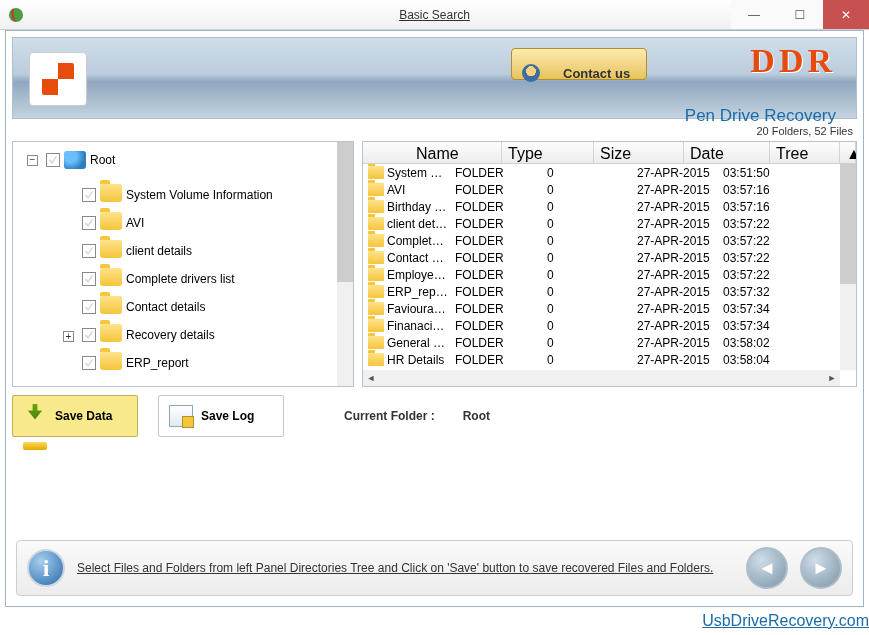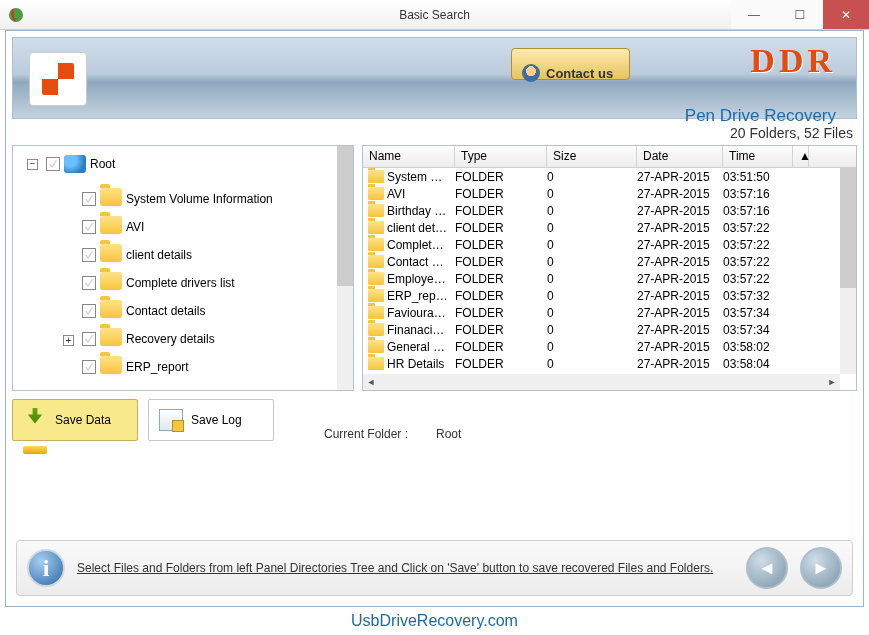--- a/index.html
+++ b/index.html
@@ -1,87 +1,87 @@
 <!DOCTYPE html>
 <html><head>
 <meta charset="utf-8">
 <style>
 * { box-sizing: border-box; margin: 0; padding: 0; font-family: "Segoe UI", Tahoma, sans-serif; }
 body { background: #fff; width: 869px; height: 635px; overflow: hidden; position: relative; }
 
 .titlebar { height: 30px; background: linear-gradient(#fff, #f0f0f0); display: flex; align-items: center; justify-content: center; position: relative; border-bottom: 1px solid #d0d0d0; }
 .titlebar .app-icon { position: absolute; left: 8px; width: 16px; height: 16px; }
-.titlebar .title { font-size: 12px; color: #333; }
+.titlebar .title { font-size: 12px; color: #333; text-decoration: underline; }
 .titlebar .winbtns { position: absolute; right: 0; display: flex; height: 100%; }
 .titlebar .winbtn { width: 46px; height: 100%; display: flex; align-items: center; justify-content: center; font-size: 12px; }
 .titlebar .winbtn.min, .titlebar .winbtn.max { background: #fafafa; color: #555; }
 .titlebar .winbtn.close { background: #c75050; color: #fff; }
 
 .window-body { border: 1px solid #9db5cc; margin: 0 5px 5px 5px; height: 577px; background: #fff; padding: 6px; position: relative; }
 
 .banner { height: 82px; background: linear-gradient(#d0deea 0%, #bbccdd 45%, #8fa8bf 55%, #c4d3e0 100%); border: 1px solid #aebecb; position: relative; }
 .banner .logo-box { position: absolute; left: 16px; top: 14px; width: 58px; height: 54px; background: #fff; border: 1px solid #ccc; border-radius: 4px; display: flex; align-items: center; justify-content: center; }
 .banner .logo-mark { width: 32px; height: 32px; background: repeating-conic-gradient(#e74c0c 0 25%, #fff 0 50%); border-radius: 2px; }
-.banner .contact-btn { position: absolute; left: 498px; top: 10px; height: 32px; padding: 18px 16px 0 10px; background: linear-gradient(#fdebb0, #e6c45d); border: 1px solid #b38f2a; border-radius: 4px; display: flex; align-items: center; gap: 6px; font-size: 13px; color: #333; font-weight: bold; }
+.banner .contact-btn { position: absolute; left: 498px; top: 10px; height: 32px; padding: 18px 16px 0 10px; background: linear-gradient(#fdebb0, #e6c45d); border: 1px solid #b38f2a; border-radius: 4px; display: flex; align-items: center; gap: 23px; font-size: 13px; color: #333; font-weight: bold; }
 .banner .contact-btn .cicon { width: 18px; height: 18px; background: radial-gradient(circle at 50% 40%, #fbd180 35%, transparent 36%), #3a6ea5; border-radius: 50%; }
 .banner .ddr { position: absolute; right: 20px; top: 4px; font-family: Georgia, serif; font-size: 34px; font-weight: bold; letter-spacing: 4px; color: #e64a0c; text-shadow: 1px 1px 0 #fff; }
 .banner .subtitle { position: absolute; right: 20px; top: 68px; font-size: 17px; color: #1a6ba8; }
 
-.stats { text-align: right; font-size: 14px; color: #333; padding: 6px 4px 4px 4px; }
+.stats { text-align: right; font-size: 11px; color: #333; padding: 6px 4px 4px 4px; }
 
 .main-panels { display: flex; gap: 8px; height: 246px; }
 .tree-panel { width: 342px; border: 1px solid #b5c3d0; background: #fff; position: relative; overflow: hidden; }
 .tree-scroll { position: absolute; right: 0; top: 0; width: 16px; height: 100%; background: #f0f0f0; display: flex; flex-direction: column; }
 .tree-scroll .thumb { width: 100%; height: 140px; background: #cdcdcd; margin-top: 0; }
 .tree { padding: 4px 18px 4px 4px; }
 .tree-row { display: flex; align-items: center; height: 28px; gap: 4px; font-size: 12px; }
 .tree-row .toggle { width: 11px; height: 11px; border: 1px solid #8a8a8a; display: flex; align-items: center; justify-content: center; font-size: 10px; line-height: 0; color: #333; margin-right: 4px; }
 .tree-row .blank-toggle { width: 11px; margin-right: 4px; }
 .tree-row .cbox { width: 14px; height: 14px; border: 1px solid #888; background: #fff; position: relative; }
 .tree-row .cbox.checked::after { content: ""; position: absolute; inset: 2px; background: #888; clip-path: polygon(15% 45%, 0 60%, 40% 100%, 100% 10%, 85% 0, 38% 72%); opacity: .35; }
 .tree-row .folder-ic { width: 22px; height: 18px; background: linear-gradient(#ffe28a, #f5c53a); border-radius: 2px 2px 3px 3px; position: relative; }
 .tree-row .folder-ic::before { content: ""; position: absolute; left: 0; top: -4px; width: 10px; height: 4px; background: #f5c53a; border-radius: 2px 2px 0 0; }
 .tree-row .root-ic { width: 22px; height: 18px; background: radial-gradient(circle at 30% 30%, #6abfff 30%, #2a7fbf 70%); border-radius: 3px; }
 .tree-row.depth1 { padding-left: 10px; }
 .tree-row.depth2 { padding-left: 46px; align-items: flex-end; }
 .tree-row .label { white-space: nowrap; }
 
 .list-panel { flex: 1; border: 1px solid #b5c3d0; background: #fff; display: flex; flex-direction: column; position: relative; overflow: hidden; }
-.list-head { display: flex; height: 22px; background: linear-gradient(#fdfdfd, #ececec); border-bottom: 1px solid #d0d0d0; font-size: 12px; }
+.list-head { display: flex; height: 22px; background: linear-gradient(#fdfdfd, #ececec); border-bottom: 1px solid #d0d0d0; font-size: 16px; justify-content: flex-end; }
 .list-head div { border-right: 1px solid #d4d4d4; padding: 3px 6px; }
 .col-name { width: 92px; } .col-type { width: 92px; } .col-size { width: 90px; } .col-date { width: 86px; } .col-time { width: 70px; }
 .list-body { flex: 1; overflow: hidden; position: relative; }
 .list-row { display: flex; height: 17px; font-size: 12px; align-items: center; }
 .list-row .folder-mini { width: 16px; height: 13px; background: linear-gradient(#ffe28a, #f5c53a); border-radius: 1px; margin: 0 3px 0 5px; position: relative; flex-shrink: 0; }
 .list-row .folder-mini::before { content: ""; position: absolute; left: 0; top: -3px; width: 7px; height: 3px; background: #f5c53a; border-radius: 1px 1px 0 0; }
 .list-row .cname { width: 68px; white-space: nowrap; overflow: hidden; text-overflow: ellipsis; }
 .list-row div { padding-right: 6px; }
 .list-vscroll { position: absolute; right: 0; top: 22px; bottom: 16px; width: 16px; background: #f0f0f0; }
 .list-vscroll .thumb { width: 100%; height: 120px; background: #cdcdcd; }
 .list-hscroll { position: absolute; left: 0; right: 16px; bottom: 0; height: 16px; background: #f0f0f0; display: flex; align-items: center; }
 .list-hscroll .arrow { width: 16px; height: 16px; display: flex; align-items: center; justify-content: center; font-size: 9px; color: #555; }
 .list-hscroll .track { flex: 1; }
 
-.action-row { display: flex; align-items: flex-end; gap: 10px; margin-top: 8px; }
+.action-row { display: flex; align-items: center; gap: 20px; margin-top: 8px; font-weight: bold; }
 .act-btn { height: 42px; width: 126px; border: 1px solid #c4b05a; display: flex; align-items: center; gap: 8px; padding: 0 10px; font-size: 12px; border-radius: 2px; }
 .act-btn.save { background: #f8e98b; }
 .act-btn.log { background: #fff; border-color: #c7c7c7; }
 .act-btn .aicon { width: 24px; height: 22px; }
 .act-btn.save .aicon { background: linear-gradient(#6aa50c, #3d7a06); clip-path: polygon(50% 70%, 20% 30%, 40% 30%, 40% 0, 60% 0, 60% 30%, 80% 30%); position: relative; }
 .act-btn.save .disk { width: 24px; height: 8px; background: linear-gradient(#ffd95c, #e6a800); position: relative; top: 16px; border-radius: 2px; }
 .act-btn.log .aicon { background: linear-gradient(#fff, #dfe8f0); border: 1px solid #8aa8c0; position: relative; }
 .act-btn.log .aicon::after { content: ""; position: absolute; right: -2px; bottom: -2px; width: 10px; height: 10px; background: #f5c53a; border: 1px solid #b38f2a; }
 .current-folder { margin-left: 40px; font-size: 12px; color: #333; display: flex; gap: 28px; }
 
 .hint-bar { position: absolute; left: 10px; right: 10px; bottom: 10px; height: 56px; border: 1px solid #cfcfcf; border-radius: 4px; background: linear-gradient(#fafafa, #ececec); display: flex; align-items: center; padding: 0 10px; gap: 12px; }
 .hint-bar .info-ic { width: 38px; height: 38px; border-radius: 50%; background: radial-gradient(circle at 35% 30%, #a6cef0, #2a6aa8); display: flex; align-items: center; justify-content: center; color: #fff; font-size: 24px; font-weight: bold; font-family: Georgia, serif; border: 2px solid #cfd8e0; }
 .hint-bar .hint-text { flex: 1; font-size: 12px; color: #333; text-decoration: underline; }
 .hint-bar .nav-btn { width: 42px; height: 42px; border-radius: 50%; background: radial-gradient(circle at 35% 30%, #d0dde8, #7a95a8); border: 2px solid #aebecb; display: flex; align-items: center; justify-content: center; color: #fff; font-size: 18px; }
 
-.footer-link { text-align: center; font-size: 16px; color: #1a6ba8; margin-top: 2px; }
+.footer-link { text-align: right; font-size: 16px; color: #1a6ba8; text-decoration: underline; margin-top: 2px; }
 </style>
 </head>
 <body>
 
 <div class="titlebar">
   <svg class="app-icon" viewBox="0 0 16 16">
       <circle cx="8" cy="8" r="7" fill="#4b9d3f"></circle>
       <path d="M5 2 Q3 8 7 14" stroke="#c33" stroke-width="2" fill="none"></path>
     </svg>
   <div class="title">Basic Search</div>
@@ -165,21 +165,21 @@
           <div class="thumb"></div>
         </div>
     </div>
 
     <div class="list-panel">
       <div class="list-head">
         <div class="col-name">Name</div>
         <div class="col-type">Type</div>
         <div class="col-size">Size</div>
         <div class="col-date">Date</div>
-        <div class="col-time">Time</div>
+        <div class="col-time">Tree</div>
         <div style="width:16px">▲</div>
       </div>
       <div class="list-body" id="list-body">
           <div class="list-row">
             <span class="folder-mini"></span>
             <div class="cname">System Volu...</div>
             <div class="col-type">FOLDER</div>
             <div class="col-size">0</div>
             <div class="col-date">27-APR-2015</div>
             <div class="col-time">03:51:50</div>

